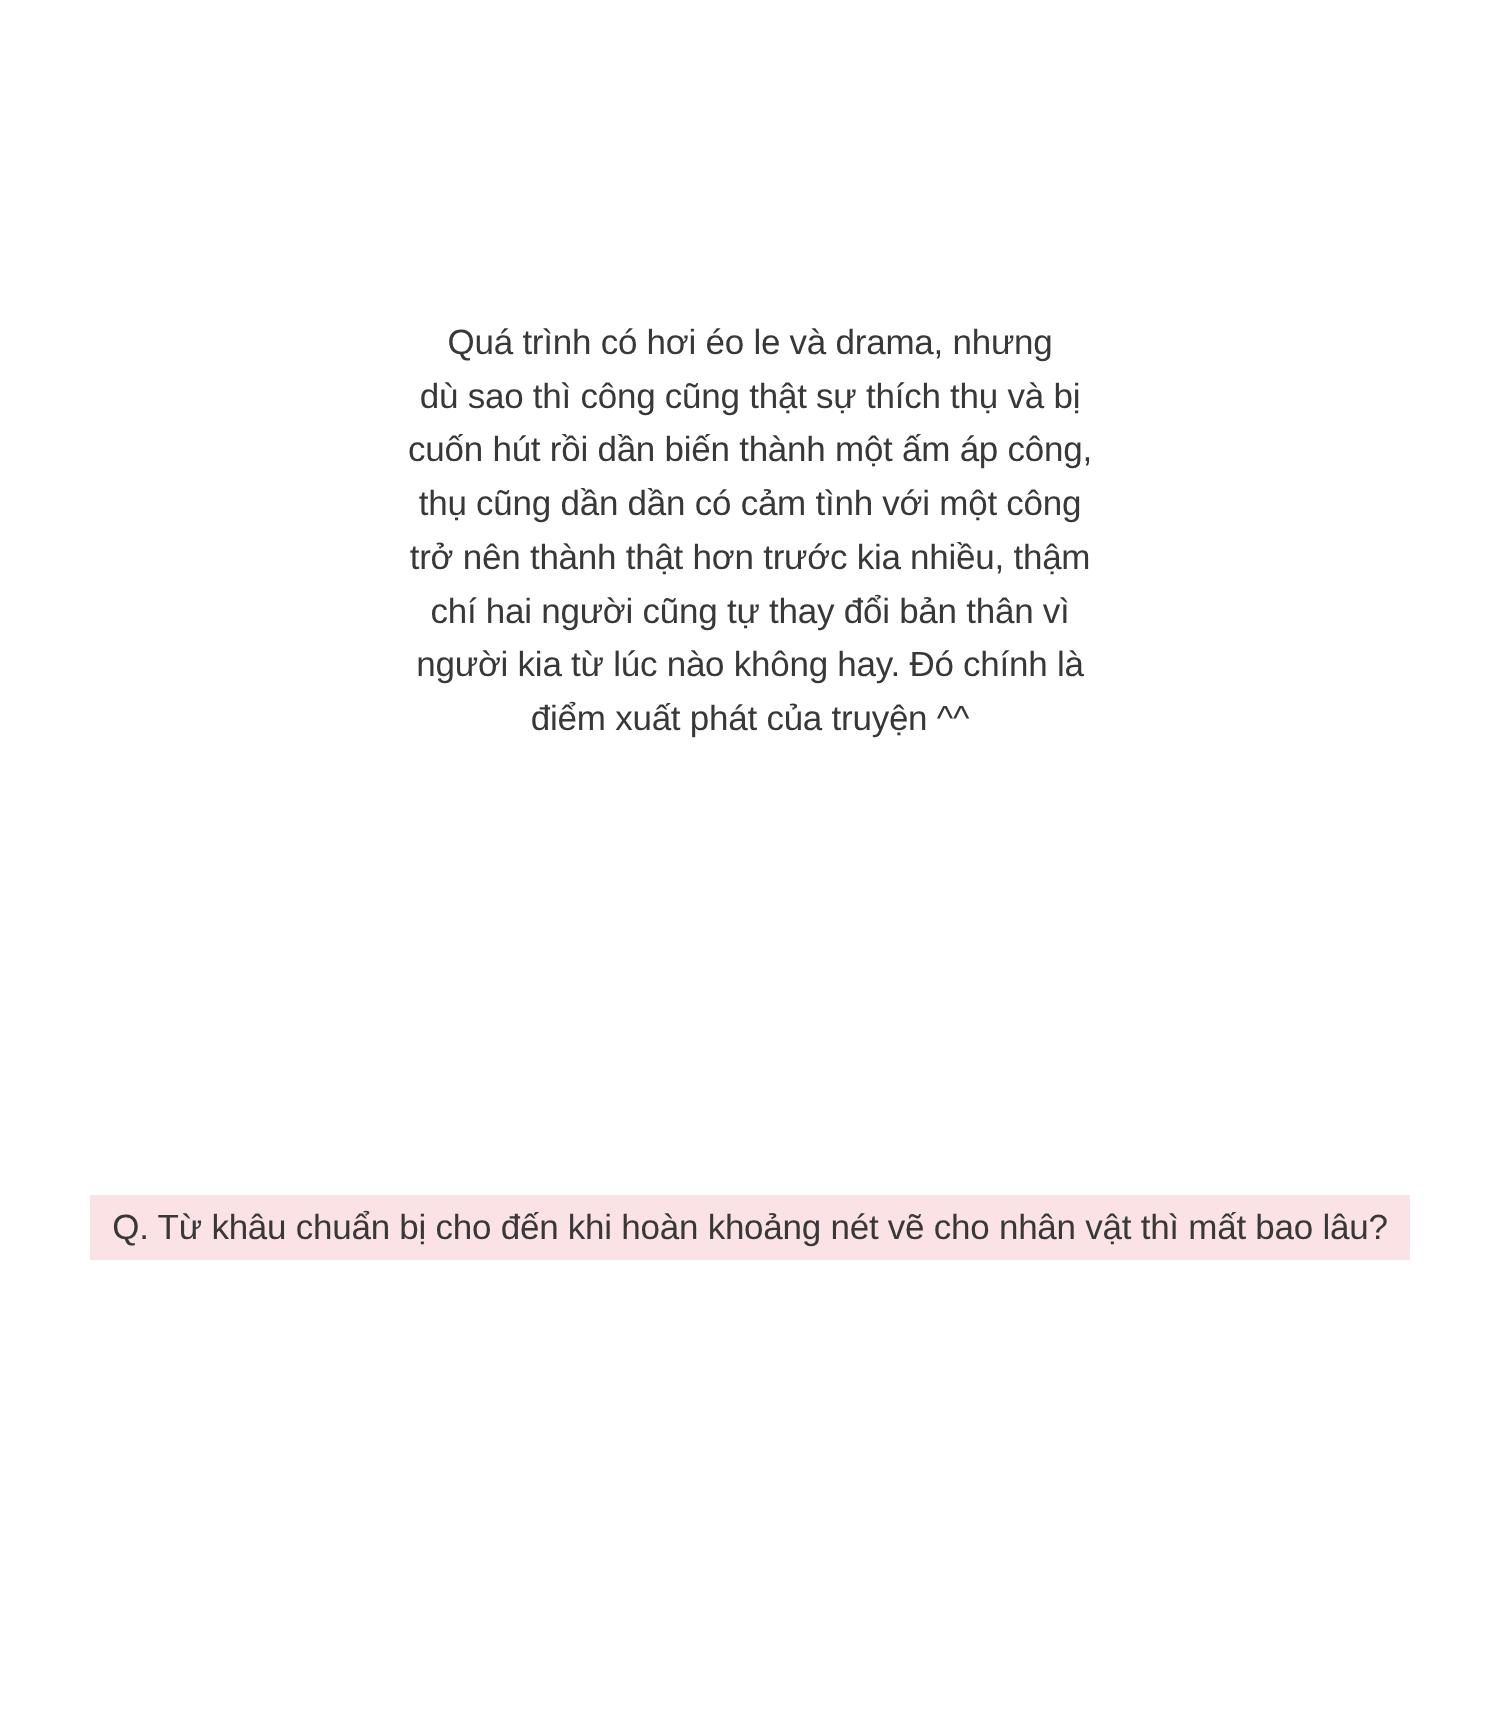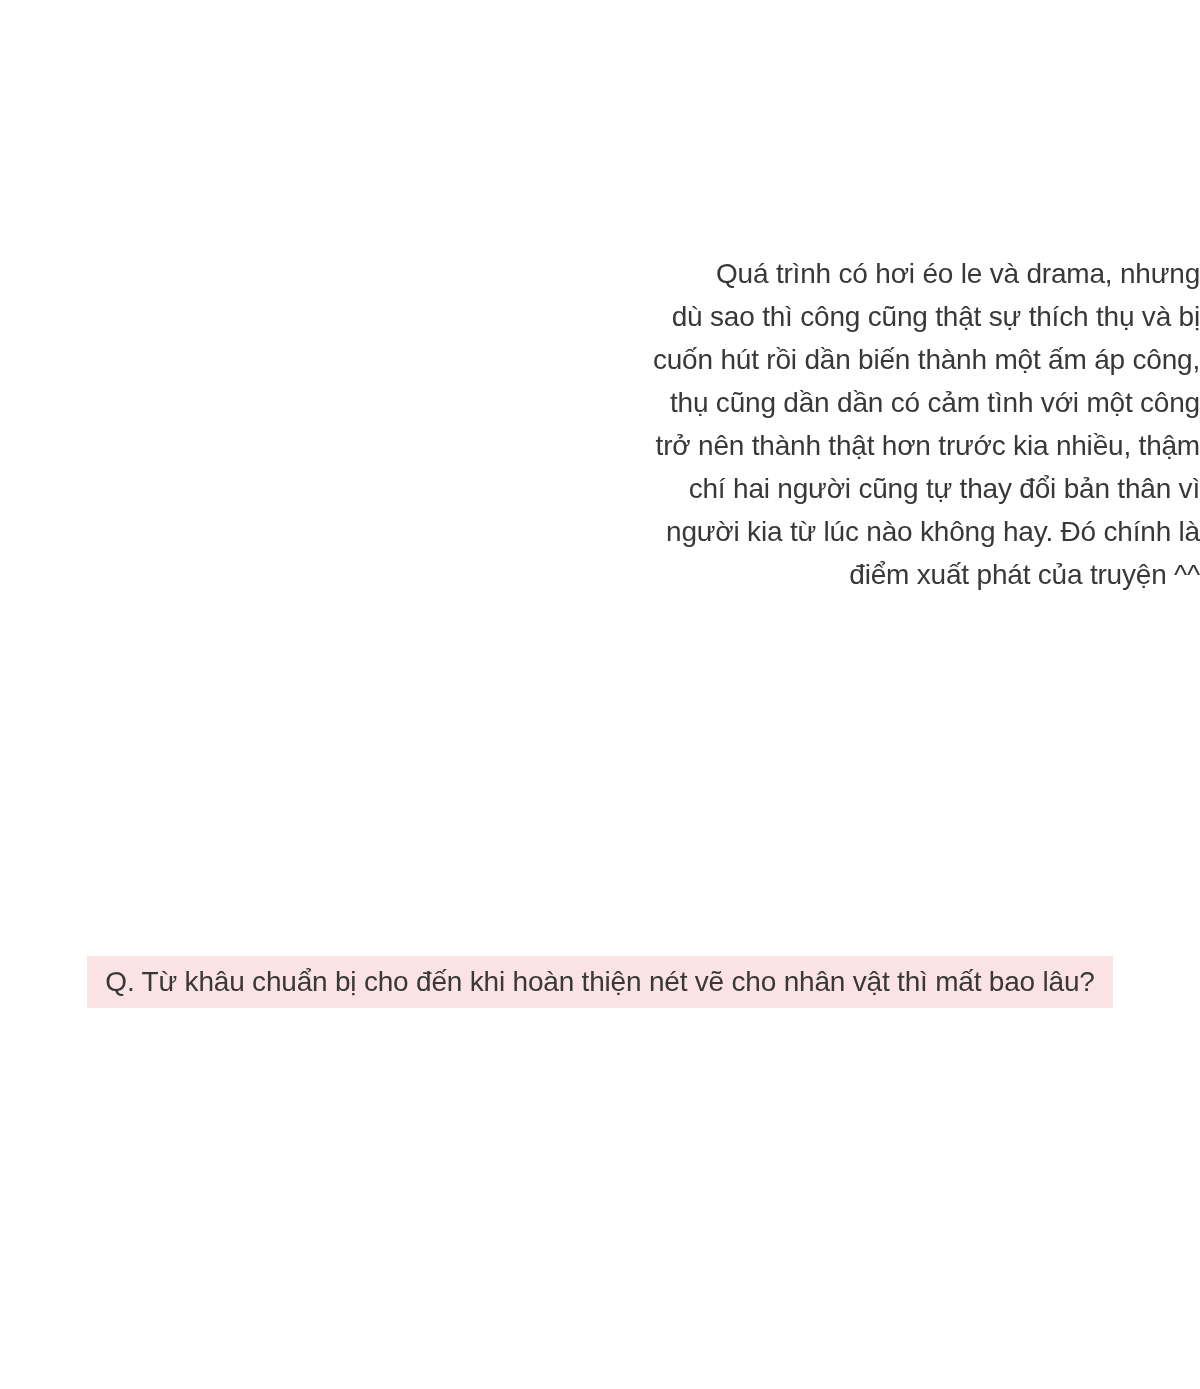--- a/index.html
+++ b/index.html
@@ -13,21 +13,21 @@
     height: 1389px;
     background: #ffffff;
     overflow: hidden;
     font-family: "Liberation Sans", "DejaVu Sans", sans-serif;
     color: #383838;
   }
   .para {
     position: absolute;
     left: 0;
     width: 100%;
-    text-align: right;
+    text-align: center;
     font-size: 28px;
     line-height: 43px;
     white-space: pre-line;
     letter-spacing: -0.2px;
   }
   .intro-para {
     top: 252px;
   }
   .answer-para {
     top: 1062px;
@@ -57,17 +57,17 @@
   <div class="para intro-para">Quá trình có hơi éo le và drama, nhưng
 dù sao thì công cũng thật sự thích thụ và bị
 cuốn hút rồi dần biến thành một ấm áp công,
 thụ cũng dần dần có cảm tình với một công
 trở nên thành thật hơn trước kia nhiều, thậm
 chí hai người cũng tự thay đổi bản thân vì
 người kia từ lúc nào không hay. Đó chính là
 điểm xuất phát của truyện ^^</div>
 
   <div class="question-row">
-    <span class="question-band">Q. Từ khâu chuẩn bị cho đến khi hoàn thiện nét vẽ cho nhân vật thì mất bao lâu?</span>
+    <span class="question-band">Q. Từ khâu chuẩn bị cho đến khi hoàn khoảng nét vẽ cho nhân vật thì mất bao lâu?</span>
   </div>
 
 
 </div>
 
 </body></html>

